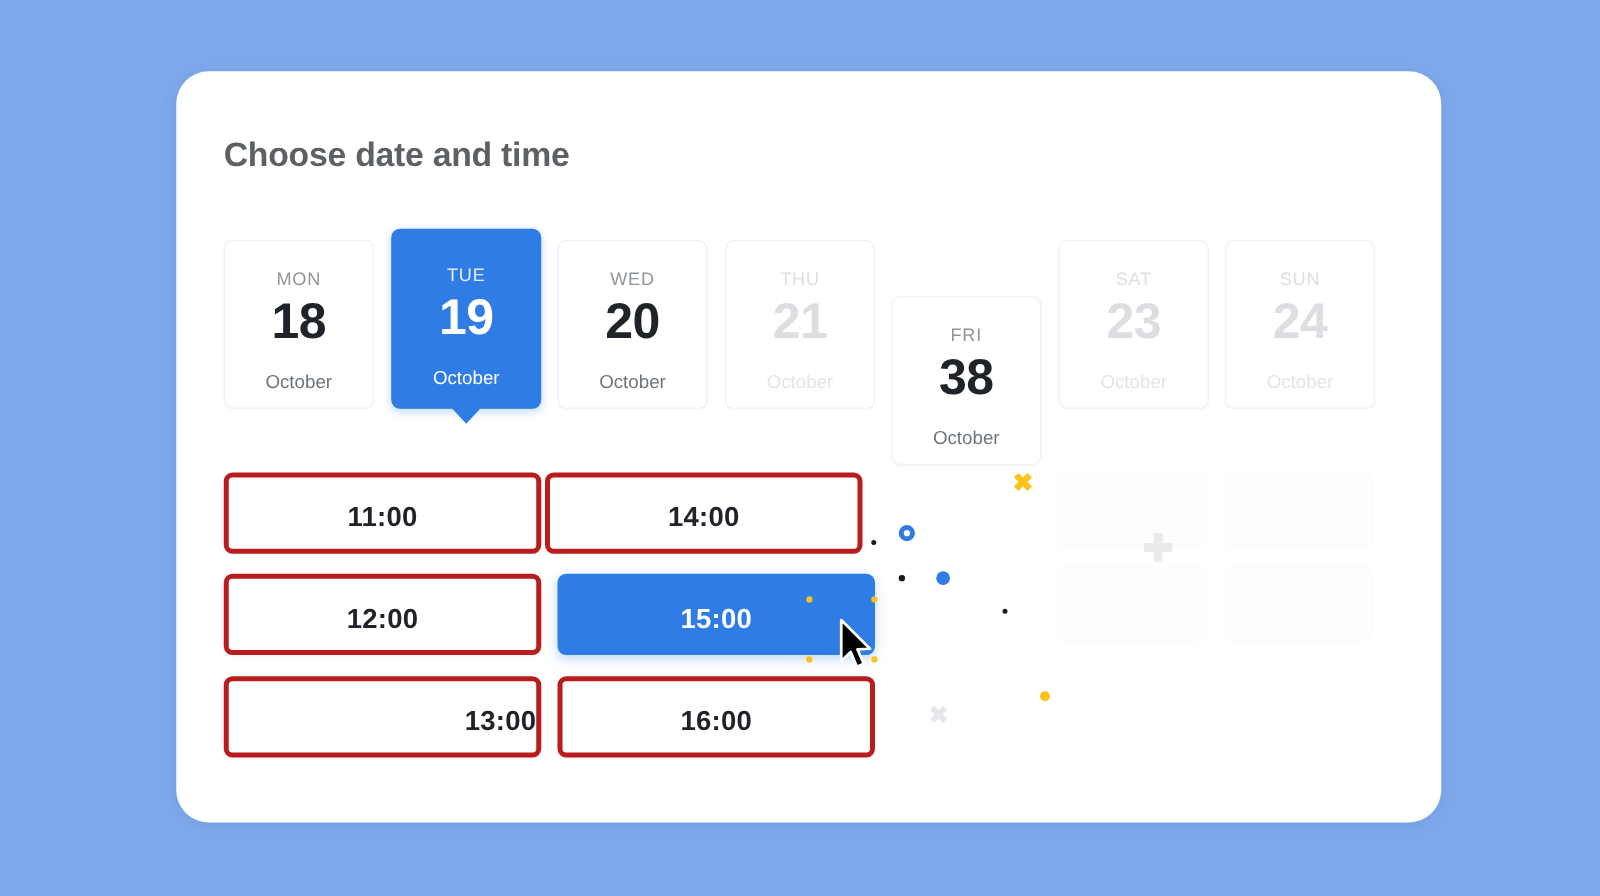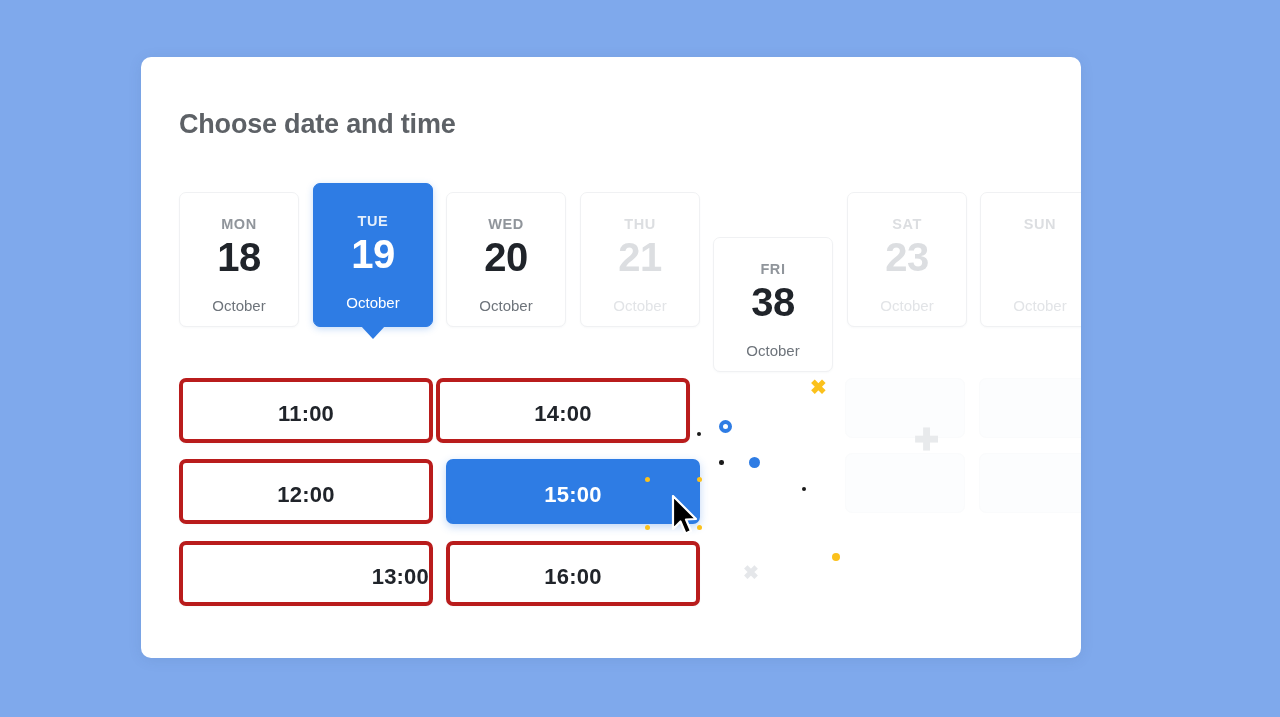--- a/index.html
+++ b/index.html
@@ -14,24 +14,24 @@
     background: #7FA9EC;
     font-family: "Liberation Sans", sans-serif;
     position: relative;
   }
 
   
   #dialog {
     position: absolute;
     left: 141px;
     top: 57px;
-    width: 940px;
+    width: 1012px;
     height: 601px;
     background: #ffffff;
-    border-radius: 10px;
+    border-radius: 26px;
     box-shadow: 0 2px 14px rgba(40,70,120,0.10);
     overflow: hidden;
   }
 
   #dialog-title {
     position: absolute;
     left: 38px;
     top: 52px;
     font-size: 27px;
     font-weight: bold;
@@ -77,21 +77,21 @@
     border-left: 13px solid transparent;
     border-right: 13px solid transparent;
     border-top: 14px solid #2E7CE4;
   }
 
   .day-dow {
     position: absolute;
     left: 0; right: 0;
     top: 23px;
     font-size: 14.5px;
-    font-weight: bold;
+    font-weight: normal;
     color: #90959b;
     letter-spacing: 0.6px;
   }
   .day-num {
     position: absolute;
     left: 0; right: 0;
     top: 42px;
     font-size: 40px;
     font-weight: bold;
     color: #20242a;
@@ -223,20 +223,21 @@
     </div>
 
     <div class="day-card disabled" style="left:668px;">
       <div class="day-dow">SAT</div>
       <div class="day-num">23</div>
       <div class="day-month">October</div>
     </div>
 
     <div class="day-card disabled" style="left:801px;">
       <div class="day-dow">SUN</div>
+      <div class="day-num">24</div>
       <div class="day-month">October</div>
     </div>
   </div>
 
   <div id="time-grid">
     <div class="time-slot" style="left:0px;   top:0px;">11:00</div>
     <div class="time-slot" style="left:257px; top:0px;">14:00</div>
     <div class="time-slot" style="left:0px;   top:81px;">12:00</div>
     <div class="time-slot selected" style="left:267px; top:81px;">15:00</div>
     <div class="time-slot" style="left:0px;   top:163px;text-align:right;">13:00</div>

